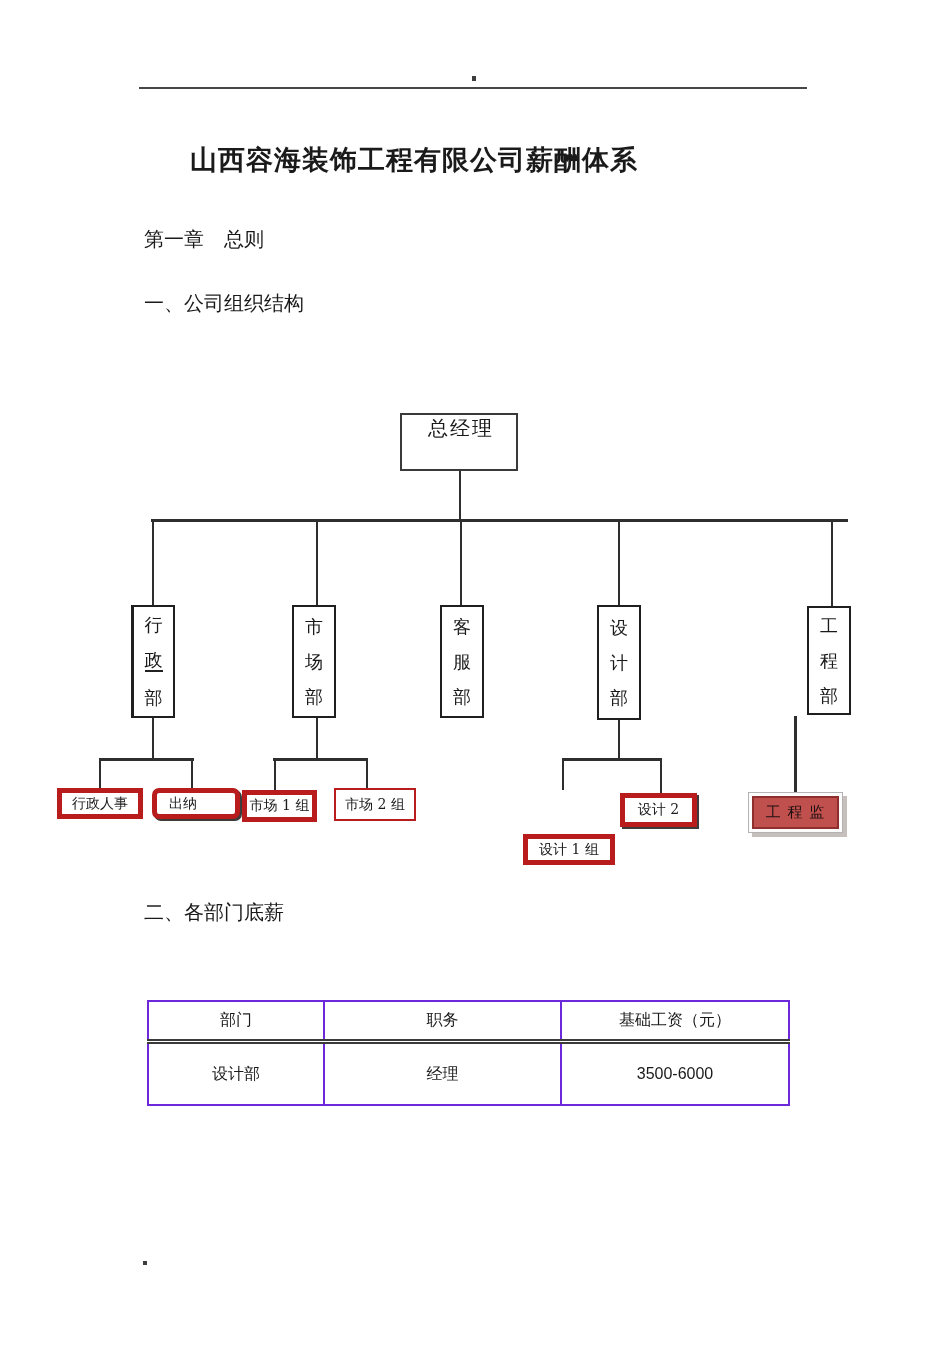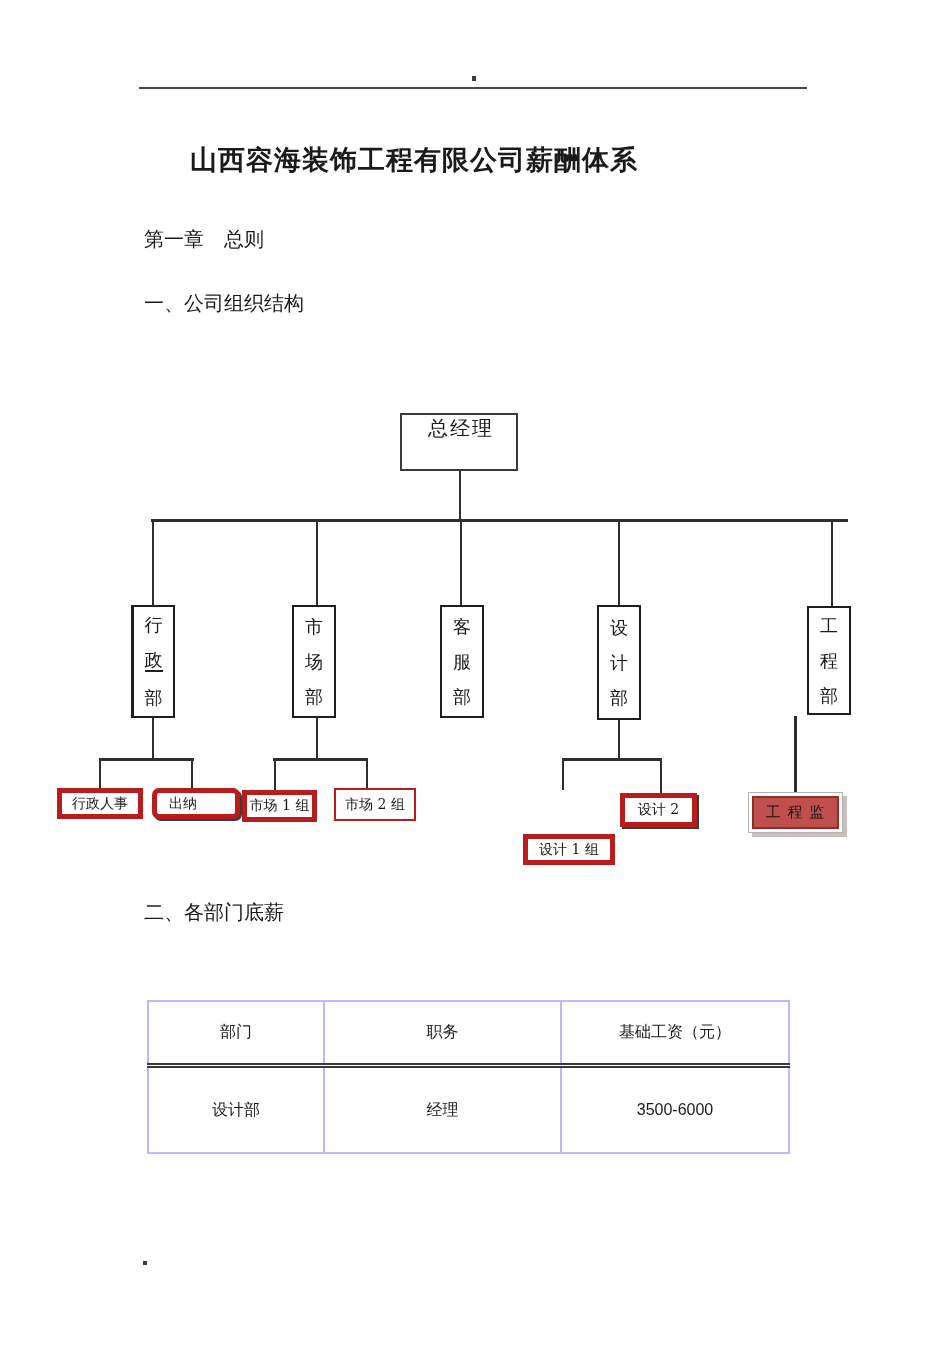--- a/index.html
+++ b/index.html
@@ -46,21 +46,21 @@
   }
   .redfill{
     width:100%;height:100%;box-sizing:border-box;background:#c0504d;border:2px solid #8e2f2d;
     display:flex;align-items:center;justify-content:center;font-size:15px;letter-spacing:1px;
     color:#1c1010;white-space:nowrap;
   }
   
   .salary{position:absolute;left:147px;top:1000px;}
   table{border-collapse:collapse;table-layout:fixed;width:641px;font-size:16px;}
   col.c1{width:176px;}col.c2{width:237px;}col.c3{width:228px;}
-  td{border:2px solid #c4b5fd;text-align:center;vertical-align:middle;padding:12px;}
+  td{border:2px solid #6d28d9;text-align:center;vertical-align:middle;padding:0;}
   tr.thead td{height:37px;border-bottom:5px double #3a3a3a;}
   tr.r1 td{height:107px;}
   tr.r2 td{height:60px;}
   .num{font-family:"Liberation Sans","DejaVu Sans",sans-serif;}
 </style>
 </head>
 <body>
 
 <div class="page">
 

